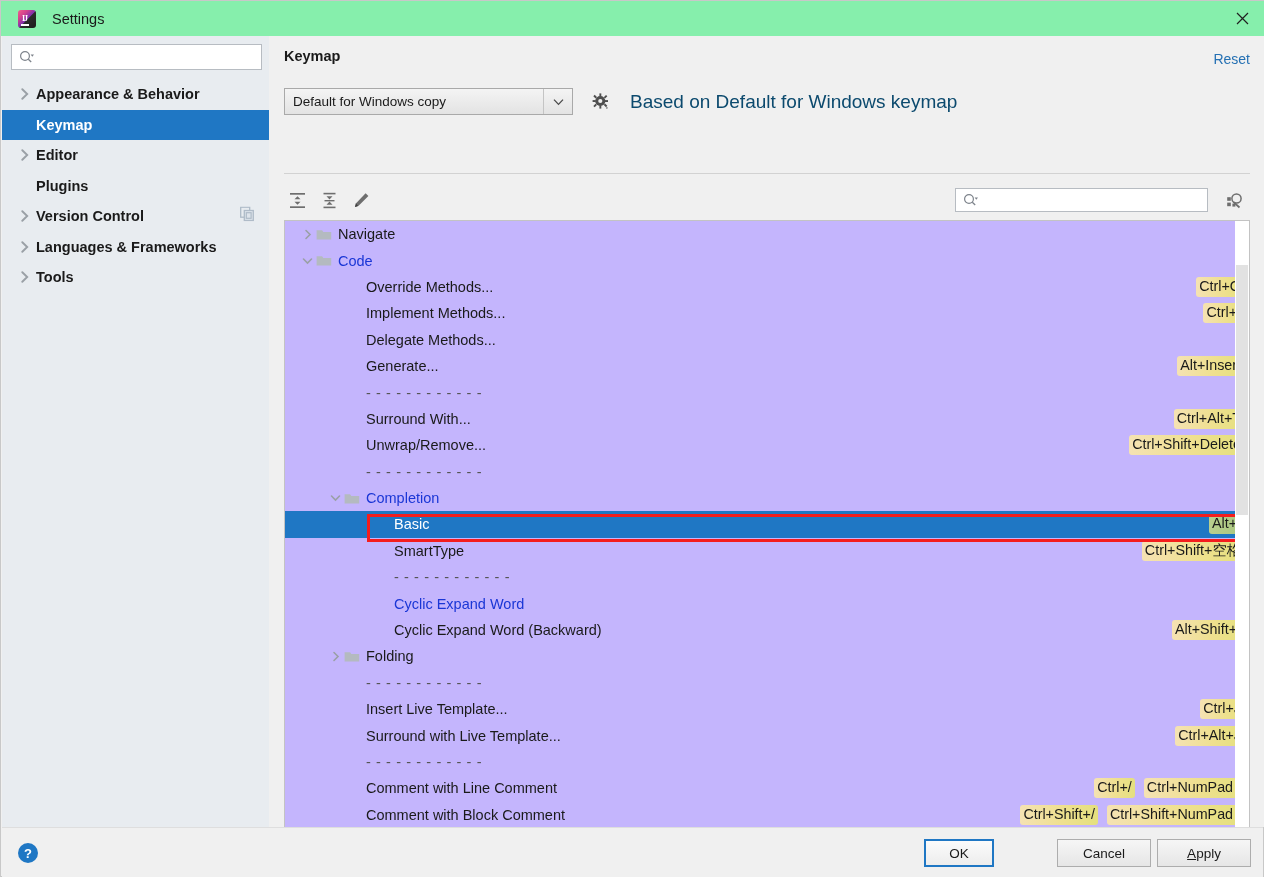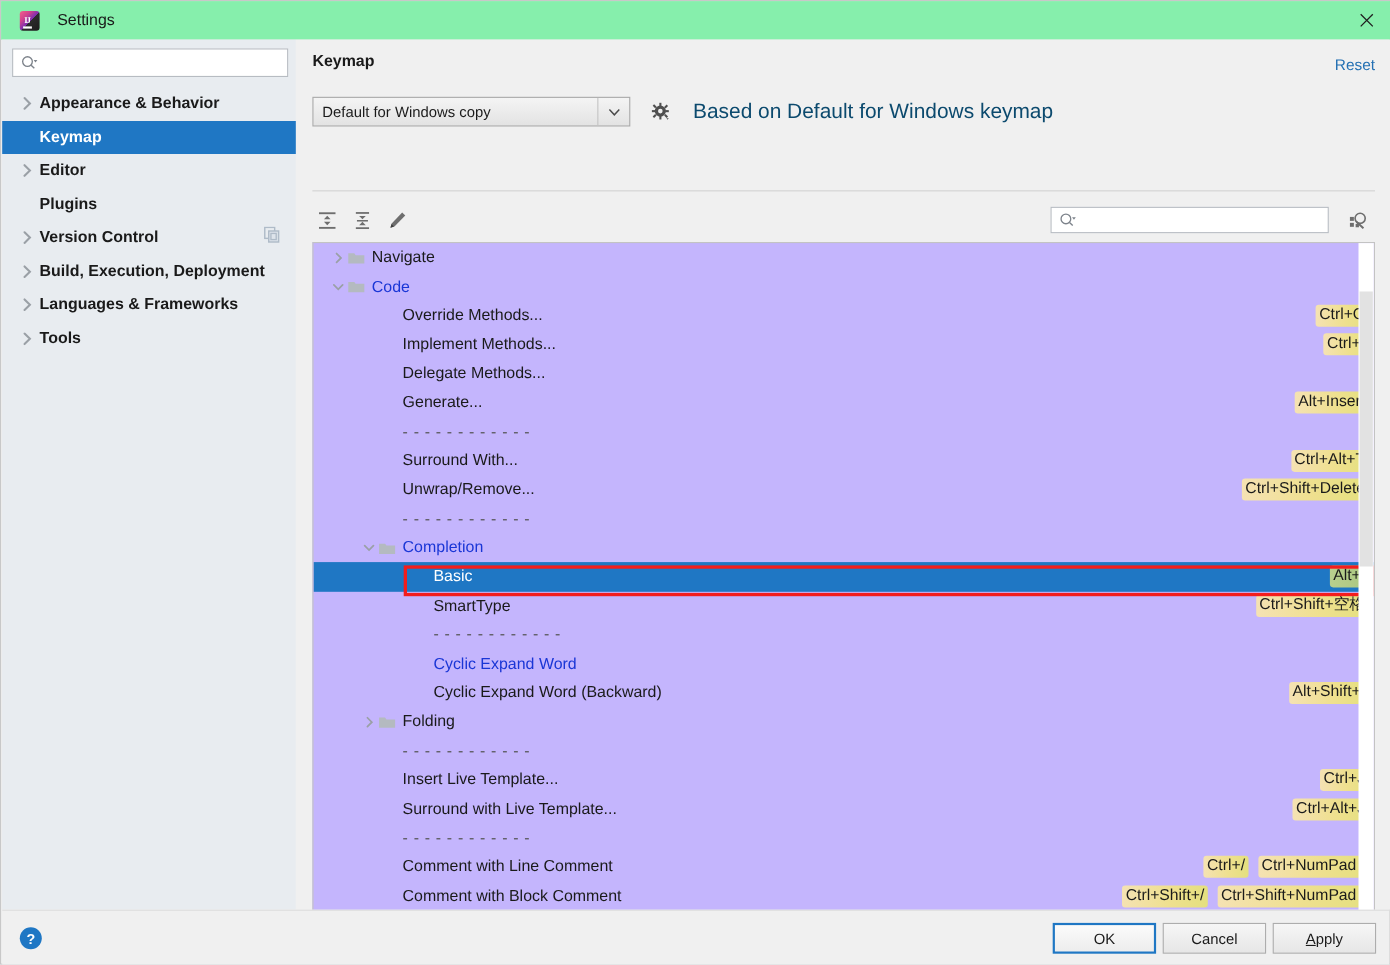--- a/index.html
+++ b/index.html
@@ -374,28 +374,20 @@
             <svg width="8" height="12" viewBox="0 0 8 12">
               <path d="M1.3 1.2 L6.2 6 L1.3 10.8" stroke="#9aa0a6" stroke-width="1.9" fill="none" stroke-linecap="round"></path>
             </svg>
           </div>
           <span class="nav-label">Version Control</span>
           <span class="nav-badge"><svg width="15" height="15" viewBox="0 0 15 15">
               <rect x="0.7" y="0.7" width="9" height="10" fill="none" stroke="#a9b6c4" stroke-width="1.3"></rect>
               <rect x="4.3" y="4" width="9" height="10" fill="#dde4eb" stroke="#a9b6c4" stroke-width="1.3"></rect>
               <rect x="6.3" y="6.2" width="4.8" height="5.6" fill="none" stroke="#a9b6c4" stroke-width="1.2"></rect>
             </svg></span>
-        </div>
-        <div class="nav-item">
-          <div class="nav-arrow">
-            <svg width="8" height="12" viewBox="0 0 8 12">
-              <path d="M1.3 1.2 L6.2 6 L1.3 10.8" stroke="#9aa0a6" stroke-width="1.9" fill="none" stroke-linecap="round"></path>
-            </svg>
-          </div>
-          <span class="nav-label">Build, Execution, Deployment</span>
         </div>
         <div class="nav-item">
           <div class="nav-arrow">
             <svg width="8" height="12" viewBox="0 0 8 12">
               <path d="M1.3 1.2 L6.2 6 L1.3 10.8" stroke="#9aa0a6" stroke-width="1.9" fill="none" stroke-linecap="round"></path>
             </svg>
           </div>
           <span class="nav-label">Languages &amp; Frameworks</span>
         </div>
         <div class="nav-item">
@@ -847,21 +839,21 @@
         </div>
       <div class="red-box"></div>
       <div class="vscroll">
         <div class="vthumb"></div>
       </div>
     </div>
   </div>
 
   <div class="footer">
     <div class="help-btn">?</div>
-    <div class="fbtn primary" style="left:955px; width:94px;">
+    <div class="fbtn primary" style="left:922px; width:70px;">
       <span>OK</span>
     </div>
     <div class="fbtn" style="left:1055px; width:94px;">
       <span>Cancel</span>
     </div>
     <div class="fbtn" style="left:1155px; width:94px;">
       <span class="mnem">A</span>
         <span>pply</span>
     </div>
   </div>

